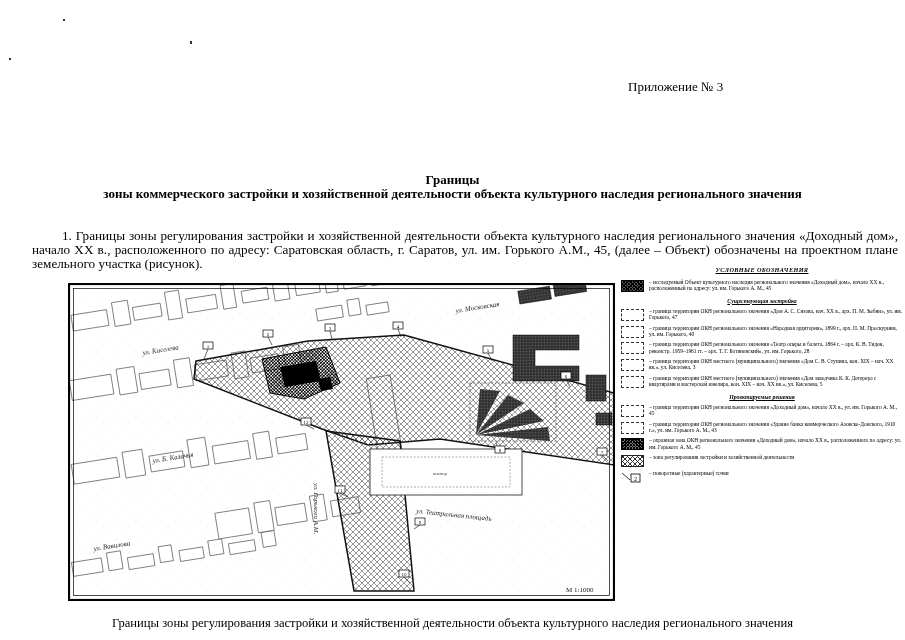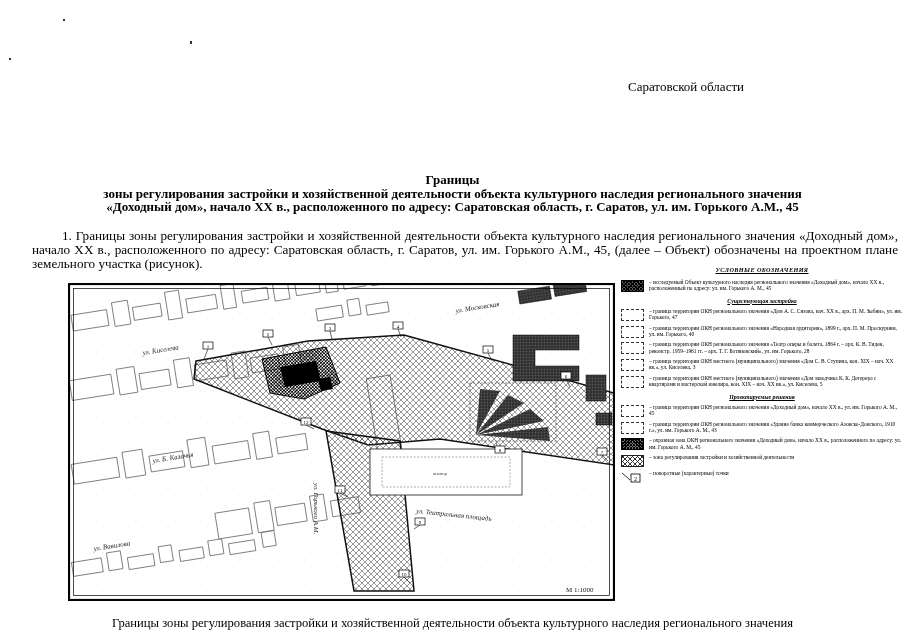--- a/index.html
+++ b/index.html
@@ -45,27 +45,26 @@
   .sw-point{border:none;}
 </style>
 </head>
 <body>
 
 <div class="speck" style="left:63px;top:19px;width:2px;height:2px;"></div>
 <div class="speck" style="left:190px;top:41px;width:2px;height:3px;"></div>
 <div class="speck" style="left:9px;top:58px;width:2px;height:2px;"></div>
 
 <div class="head-right">
-  <div>Саратовской области</div>
+  <div class="appendix">Приложение № 3</div>
 </div>
 
 <div class="doc-title">
   <div>Границы</div>
-  <div>зоны регулирования застройки и хозяйственной деятельности объекта культурного наследия регионального значения</div>
-  <div>«Доходный дом», начало XX в., расположенного по адресу: Саратовская область, г. Саратов, ул. им. Горького А.М., 45</div>
+  <div>зоны коммерческого застройки и хозяйственной деятельности объекта культурного наследия регионального значения</div>
 </div>
 
 <div class="doc-para">1. Границы зоны регулирования застройки и хозяйственной деятельности объекта культурного наследия регионального значения «Доходный дом», начало XX в., расположенного по адресу: Саратовская область, г. Саратов, ул. им. Горького А.М., 45, (далее – Объект) обозначены на проектном плане земельного участка (рисунок).</div>
 
 <div class="map-frame">
 <svg viewBox="0 0 547 318" width="547" height="318">
   <defs>
     <pattern id="xh" patternUnits="userSpaceOnUse" width="6" height="6">
       <path d="M0 6 L6 0 M0 0 L6 6" stroke="#444" stroke-width="0.55"></path>
     </pattern>

